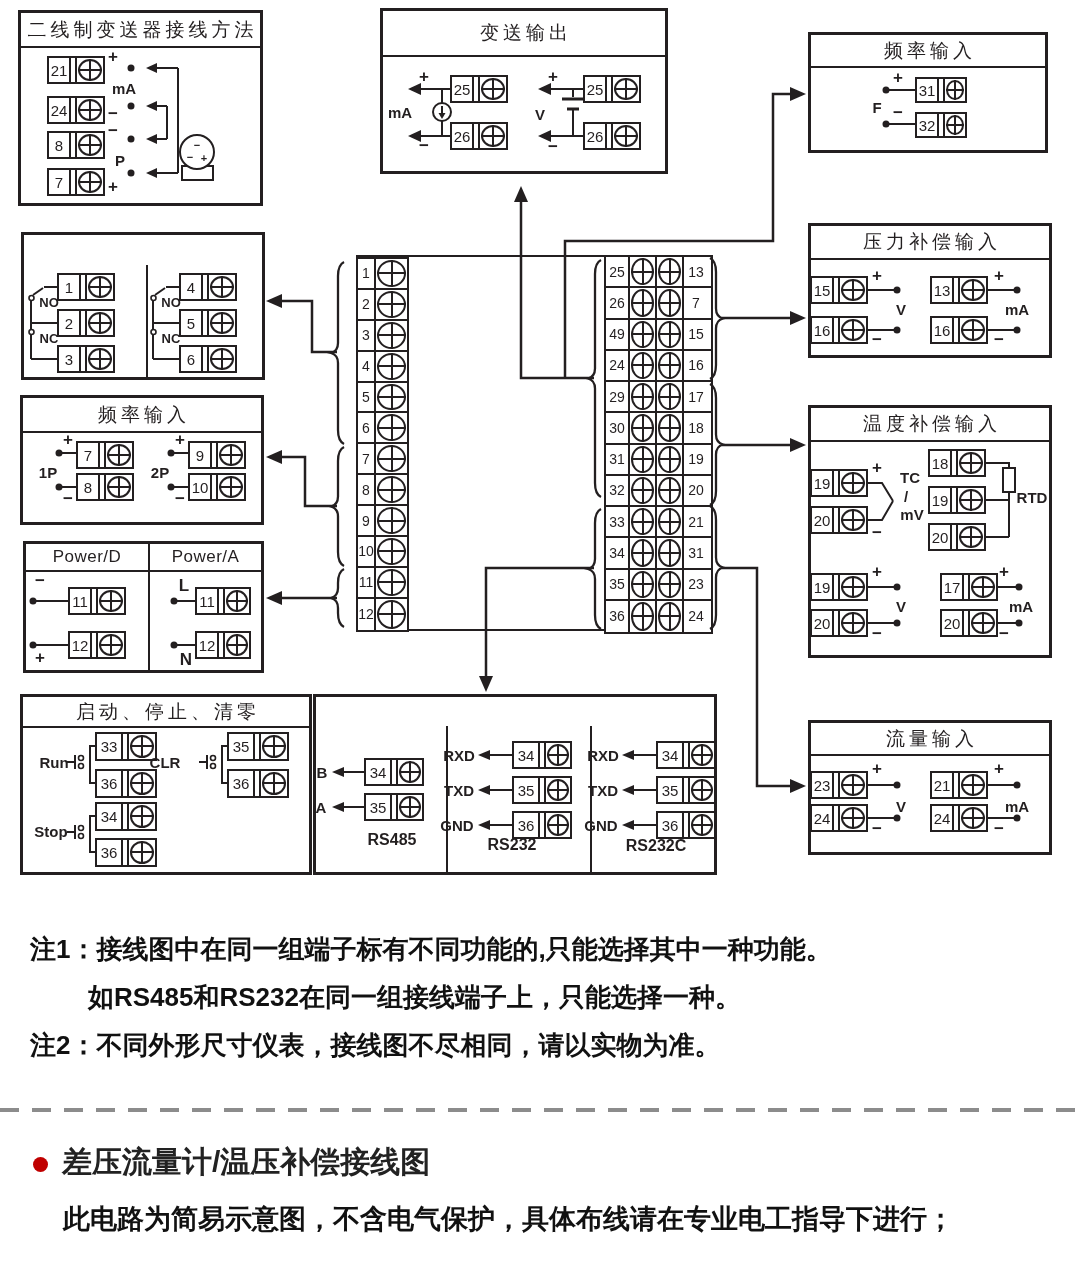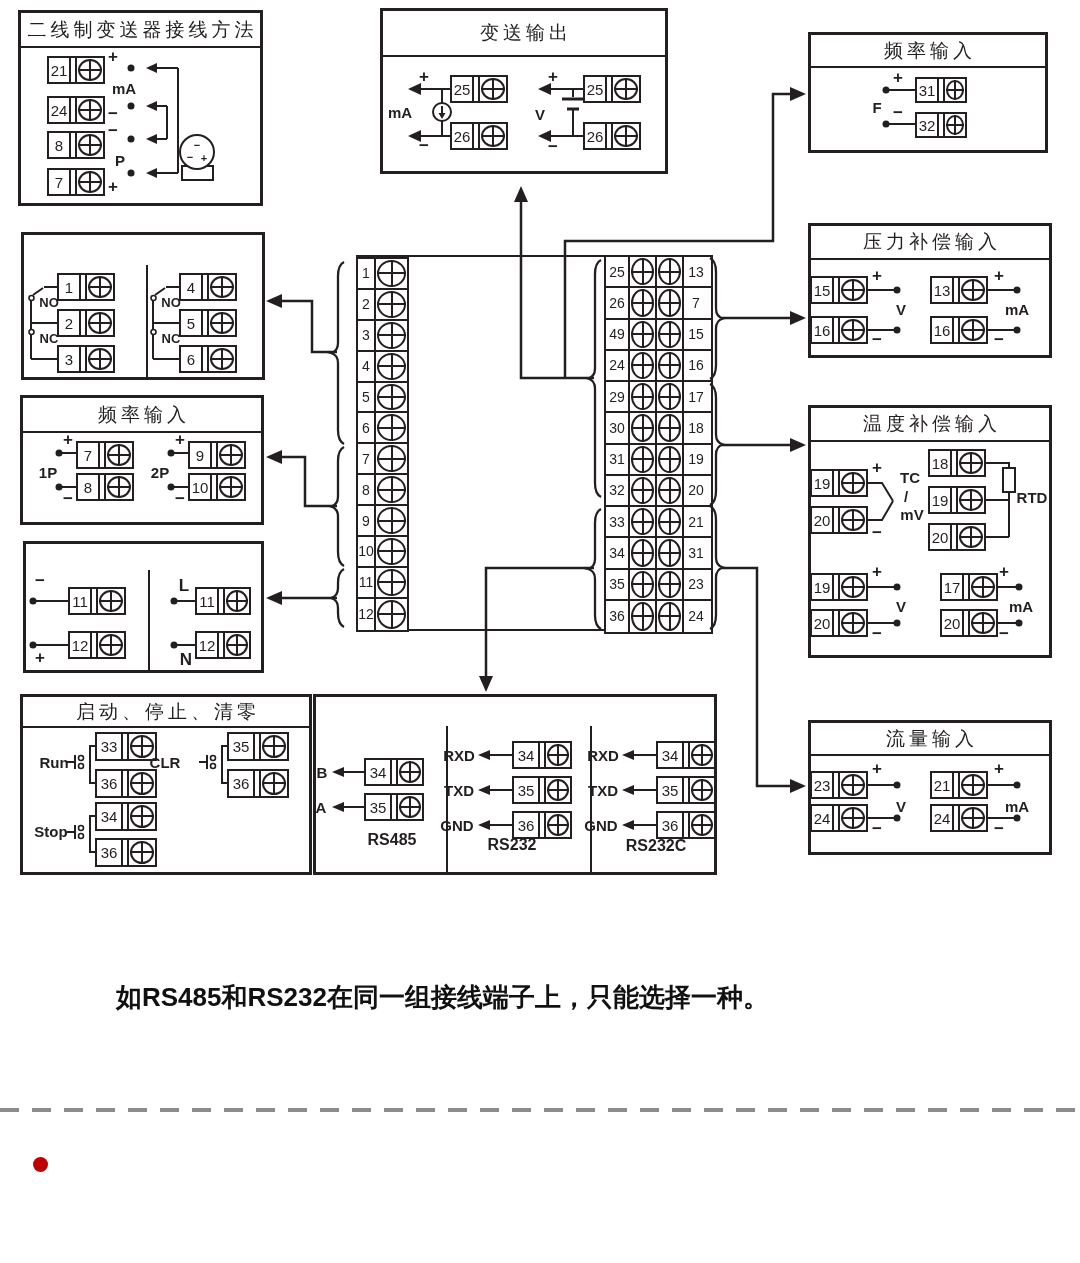--- a/index.html
+++ b/index.html
@@ -234,20 +234,28 @@
         <div class="vdiv" style="left: 122px; top: 30px; bottom: 0px;"></div>
       </div>
       <div class="box" style="left: 20px; top: 395px; width: 244px; height: 130px;">
         <div class="band" style="height: 33px;">
           <div class="cell" style="width: 100%;">
             <span class="t-cjk">频率输入</span>
           </div>
         </div>
       </div>
       <div class="box" style="left: 23px; top: 541px; width: 241px; height: 132px;">
+        <div class="band" style="height: 26px;">
+          <div class="cell" style="width: 122px; border-right: 2px solid rgb(35, 31, 32);">
+            <span class="t-lat">Power/D</span>
+          </div>
+          <div class="cell" style="width: 111px;">
+            <span class="t-lat">Power/A</span>
+          </div>
+        </div>
         <div class="vdiv" style="left: 122px; top: 26px; bottom: 0px;"></div>
       </div>
       <div class="box" style="left: 808px; top: 223px; width: 244px; height: 135px;">
         <div class="band" style="height: 32px;">
           <div class="cell" style="width: 100%;">
             <span class="t-cjk">压力补偿输入</span>
           </div>
         </div>
       </div>
       <div class="box" style="left: 808px; top: 405px; width: 244px; height: 253px;">
@@ -809,17 +817,21 @@
       <span class="lbl " style="left: 459px; top: 755px;">RXD</span>
       <span class="lbl " style="left: 459px; top: 790px;">TXD</span>
       <span class="lbl " style="left: 457px; top: 825px;">GND</span>
       <span class="lbl grp" style="left: 512px; top: 845px;">RS232</span>
       <span class="lbl " style="left: 603px; top: 755px;">RXD</span>
       <span class="lbl " style="left: 603px; top: 790px;">TXD</span>
       <span class="lbl " style="left: 601px; top: 825px;">GND</span>
       <span class="lbl grp" style="left: 656px; top: 846px;">RS232C</span>
     </div>
 
-  <div class="note" style="left:116px;top:980px">如RS485和RS232在同一组接线端子上，只能选择一种。</div>
+  <div class="note" style="left:30px;top:932px">注1：接线图中在同一组端子标有不同功能的,只能选择其中一种功能。</div>
+  <div class="note" style="left:88px;top:980px">如RS485和RS232在同一组接线端子上，只能选择一种。</div>
+  <div class="note" style="left:30px;top:1028px">注2：不同外形尺寸仪表，接线图不尽相同，请以实物为准。</div>
 
   <div class="dash-divider"></div>
   <span class="bullet"></span>
+  <div class="f-title">差压流量计/温压补偿接线图</div>
+  <div class="f-sub">此电路为简易示意图，不含电气保护，具体布线请在专业电工指导下进行；</div>
 </div>
 
 </body></html>

